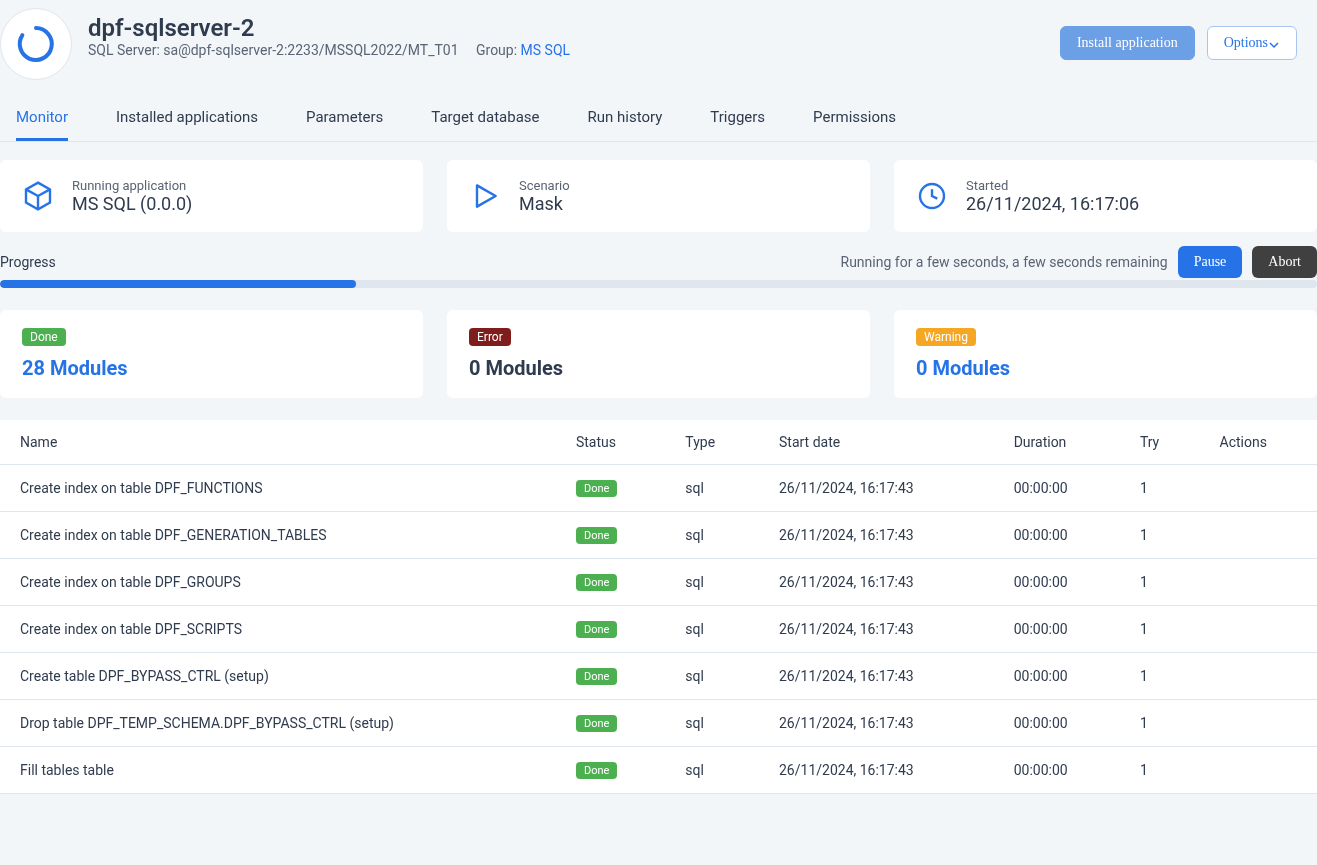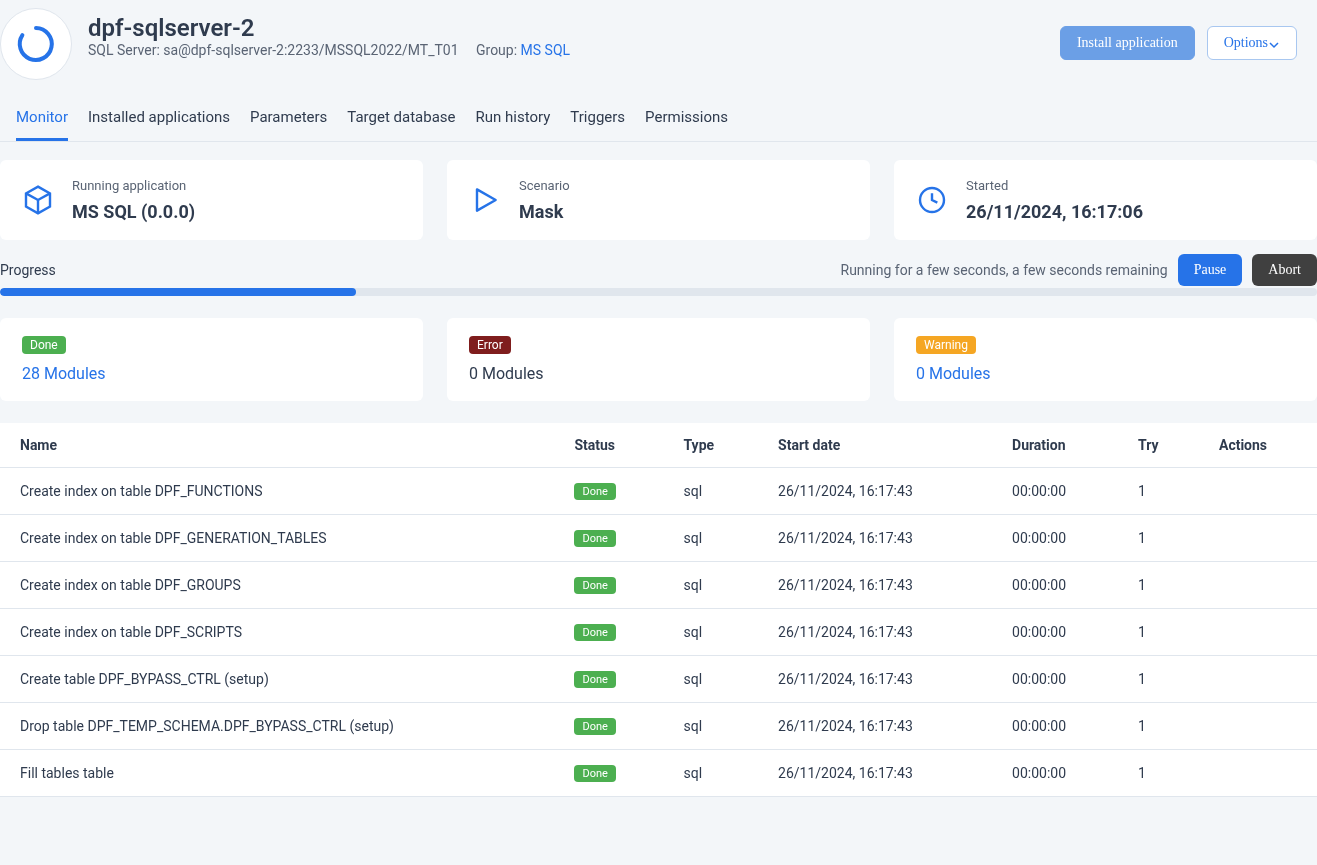--- a/index.html
+++ b/index.html
@@ -9,48 +9,48 @@
 .logo-circle{width:72px;height:72px;border:1px solid #e0e6ed;border-radius:50%;background:#fff;display:flex;align-items:center;justify-content:center}
 .logo-circle svg{width:40px;height:40px}
 .header-main{flex:1;padding-top:6px}
 .page-title{font-size:24px;font-weight:600;color:#2f3b4e;}
 .header-sub{font-size:14px;color:#5a6474}
 .header-sub .link{color:#2673e8}
 .header-actions{display:flex;gap:12px;align-items:center;padding-top:18px}
 .btn{padding:8px 16px;border-radius:6px;font-size:14px;cursor:pointer;border:none;font-family:Liberation Serif, serif}
 .btn-primary{background:#6b9fe6;color:#fff;border:1px solid #6b9fe6}
 .btn-outline{background:#fff;color:#2673e8;border:1px solid #a8c7f0;display:flex;align-items:flex-end;gap:0}
-.tabs{display:flex;gap:20px;padding:20px 16px 0 16px;border-bottom:1px solid #e0e6ed;margin-top:8px}
+.tabs{display:flex;gap:48px;padding:20px 16px 0 16px;border-bottom:1px solid #e0e6ed;margin-top:8px}
 .tab{padding-bottom:12px;cursor:pointer;color:#2f3b4e;font-size:15px;border-bottom:3px solid transparent}
 .tab.active{color:#2673e8;border-bottom-color:#2673e8}
 .cards-row{display:flex;gap:24px;padding:18px 0 0 0}
 .info-card{background:#fff;border-radius:6px;padding:18px 22px;display:flex;align-items:center;gap:18px;flex:1}
 .info-card .card-icon{width:32px;height:32px;color:#2673e8}
-.info-card .card-text .label{font-size:13px;color:#5a6474;margin-bottom:8px}
-.info-card .card-text .value{font-size:18px;font-weight:700;color:#2f3b4e}
+.info-card .card-text .label{font-size:13px;color:#5a6474;margin-bottom:0}
+.info-card .card-text .value{font-size:18px;font-weight:400;color:#2f3b4e}
 .progress-row{padding:14px 0 0 0}
 .progress-header{display:flex;justify-content:space-between;align-items:center;}
 .progress-header .left{color:#2f3b4e;font-size:14px}
 .progress-header .right{display:flex;align-items:center;gap:10px}
 .progress-header .status-text{color:#5a6474;font-size:14px}
 .btn-blue{background:#2673e8;color:#fff}
 .btn-red{background:#404040;color:#fff}
 .progress-bar{height:8px;background:#e0e6ed;border-radius:4px;overflow:hidden;margin-top:2px}
 .progress-fill{height:100%;background:#2673e8;border-radius:4px}
 .status-cards{display:flex;gap:24px;padding:22px 0 0 0}
 .status-card{background:#fff;border-radius:6px;padding:18px 22px;flex:1}
 .badge{display:inline-block;padding:2px 8px;border-radius:4px;font-size:12px;color:#fff;margin-bottom:10px}
 .badge-done{background:#4caf50}
 .badge-error{background:#7f1d1d}
 .badge-warning{background:#f5a623}
-.status-card .count{font-size:16px;font-weight:400}
+.status-card .count{font-size:20px;font-weight:700}
 .status-card .count.link{color:#2673e8}
 .table-wrap{background:#fff;margin-top:22px}
 table{width:100%;border-collapse:collapse}
-th{text-align:left;padding:14px 20px;font-weight:700;color:#2f3b4e;border-bottom:1px solid #e0e6ed;font-size:14px}
+th{text-align:left;padding:14px 20px;font-weight:400;color:#2f3b4e;border-bottom:1px solid #e0e6ed;font-size:14px}
 td{padding:14px 20px;border-bottom:1px solid #e0e6ed;font-size:14px;color:#2f3b4e}
 .badge-sm{display:inline-block;padding:2px 8px;border-radius:4px;font-size:11px;color:#fff}
 .chevron{width:12px;height:12px}
 svg{display:block}
 </style>
 </head>
 <body>
 
 <div class="container">
   <div class="header">

